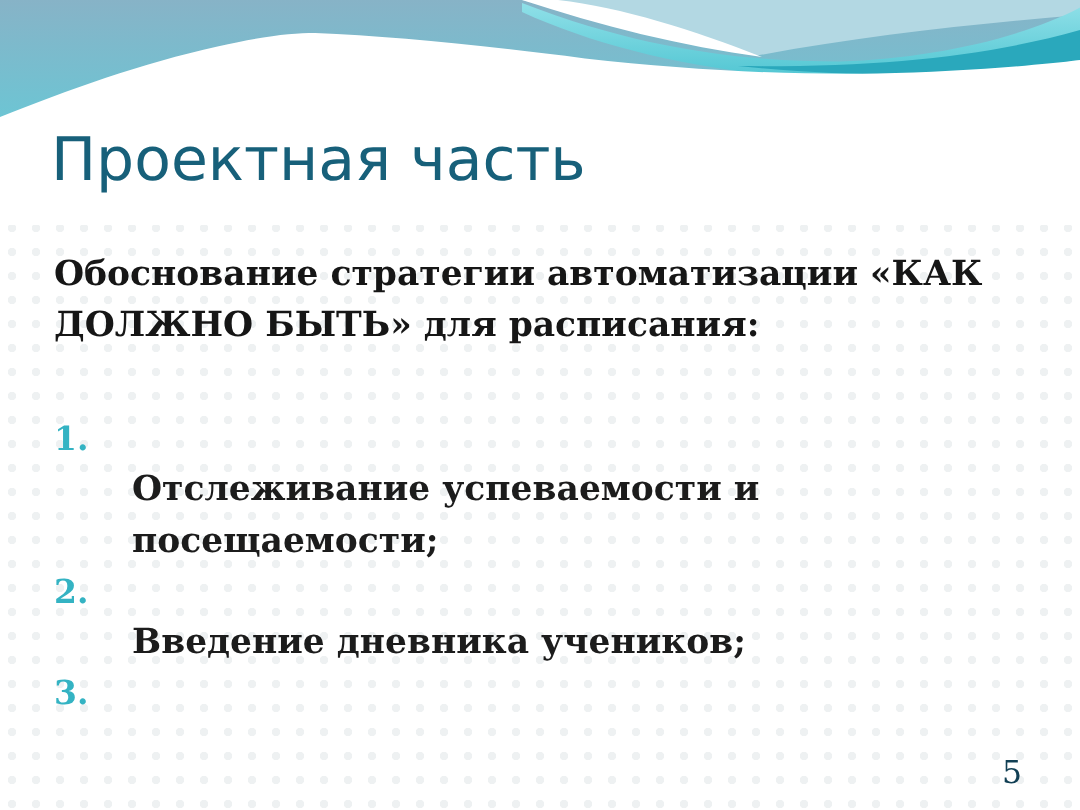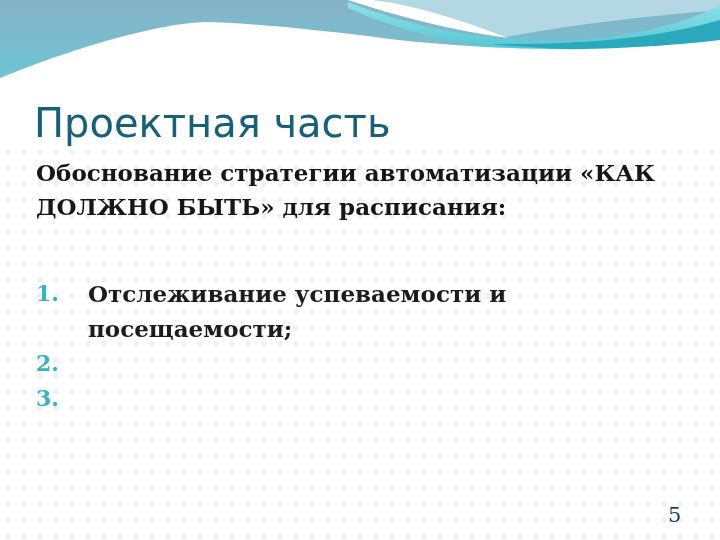--- a/index.html
+++ b/index.html
@@ -7,43 +7,43 @@
     position:relative;
     width:720px;height:540px;
     background-color:#ffffff;
     background-image:radial-gradient(circle, #eef1f2 2.6px, transparent 3px);
     background-size:16px 16px;
     overflow:hidden;
     font-family:"Liberation Sans", sans-serif;
   }
   .header-wave{position:absolute;top:0;left:0;width:720px;height:150px;}
   .slide-title{
-    position:absolute;left:34px;top:100px;
+    position:absolute;left:34px;top:84px;
     font-family:"DejaVu Sans", sans-serif;
     font-size:40px;font-weight:400;letter-spacing:0px;
     color:#17607a;white-space:nowrap;
   }
   .body-paragraph{
-    position:absolute;left:36px;top:156px;width:650px;
+    position:absolute;left:36px;top:166px;width:650px;
     font-family:"DejaVu Serif", serif;
     font-weight:bold;font-size:23px;line-height:34px;
     color:#161616;
   }
   .numbered-list{
     position:absolute;left:36px;top:276px;width:500px;
     font-family:"DejaVu Serif", serif;
     font-weight:bold;font-size:23px;line-height:35px;
     color:#1c1c1c;
   }
   .list-item{display:flex;align-items:flex-start;}
   .list-item .num{
     flex:0 0 52px;
     color:#34b3c3;font-size:22px;
   }
-  .list-item .txt{flex:1 1 auto;max-width:440px;}
+  .list-item .txt{flex:1 1 auto;max-width:440px;margin-top:32px;}
   .page-number{
     position:absolute;left:668px;top:503px;
     font-family:"DejaVu Serif", serif;
     font-size:21px;font-weight:400;
     color:#113f54;
   }
 </style>
 </head>
 <body>
 
@@ -81,20 +81,21 @@
     <div>ДОЛЖНО БЫТЬ» для расписания:</div>
   </div>
 
   <div class="numbered-list">
     <div class="list-item">
       <span class="num">1.</span>
       <span class="txt">Отслеживание успеваемости и посещаемости;</span>
     </div>
     <div class="list-item">
       <span class="num">2.</span>
+      <span class="txt">Введение дневника учеников;</span>
     </div>
     <div class="list-item">
       <span class="num">3.</span>
     </div>
   </div>
 
   <div class="page-number">5</div>
 
 </div>
 

